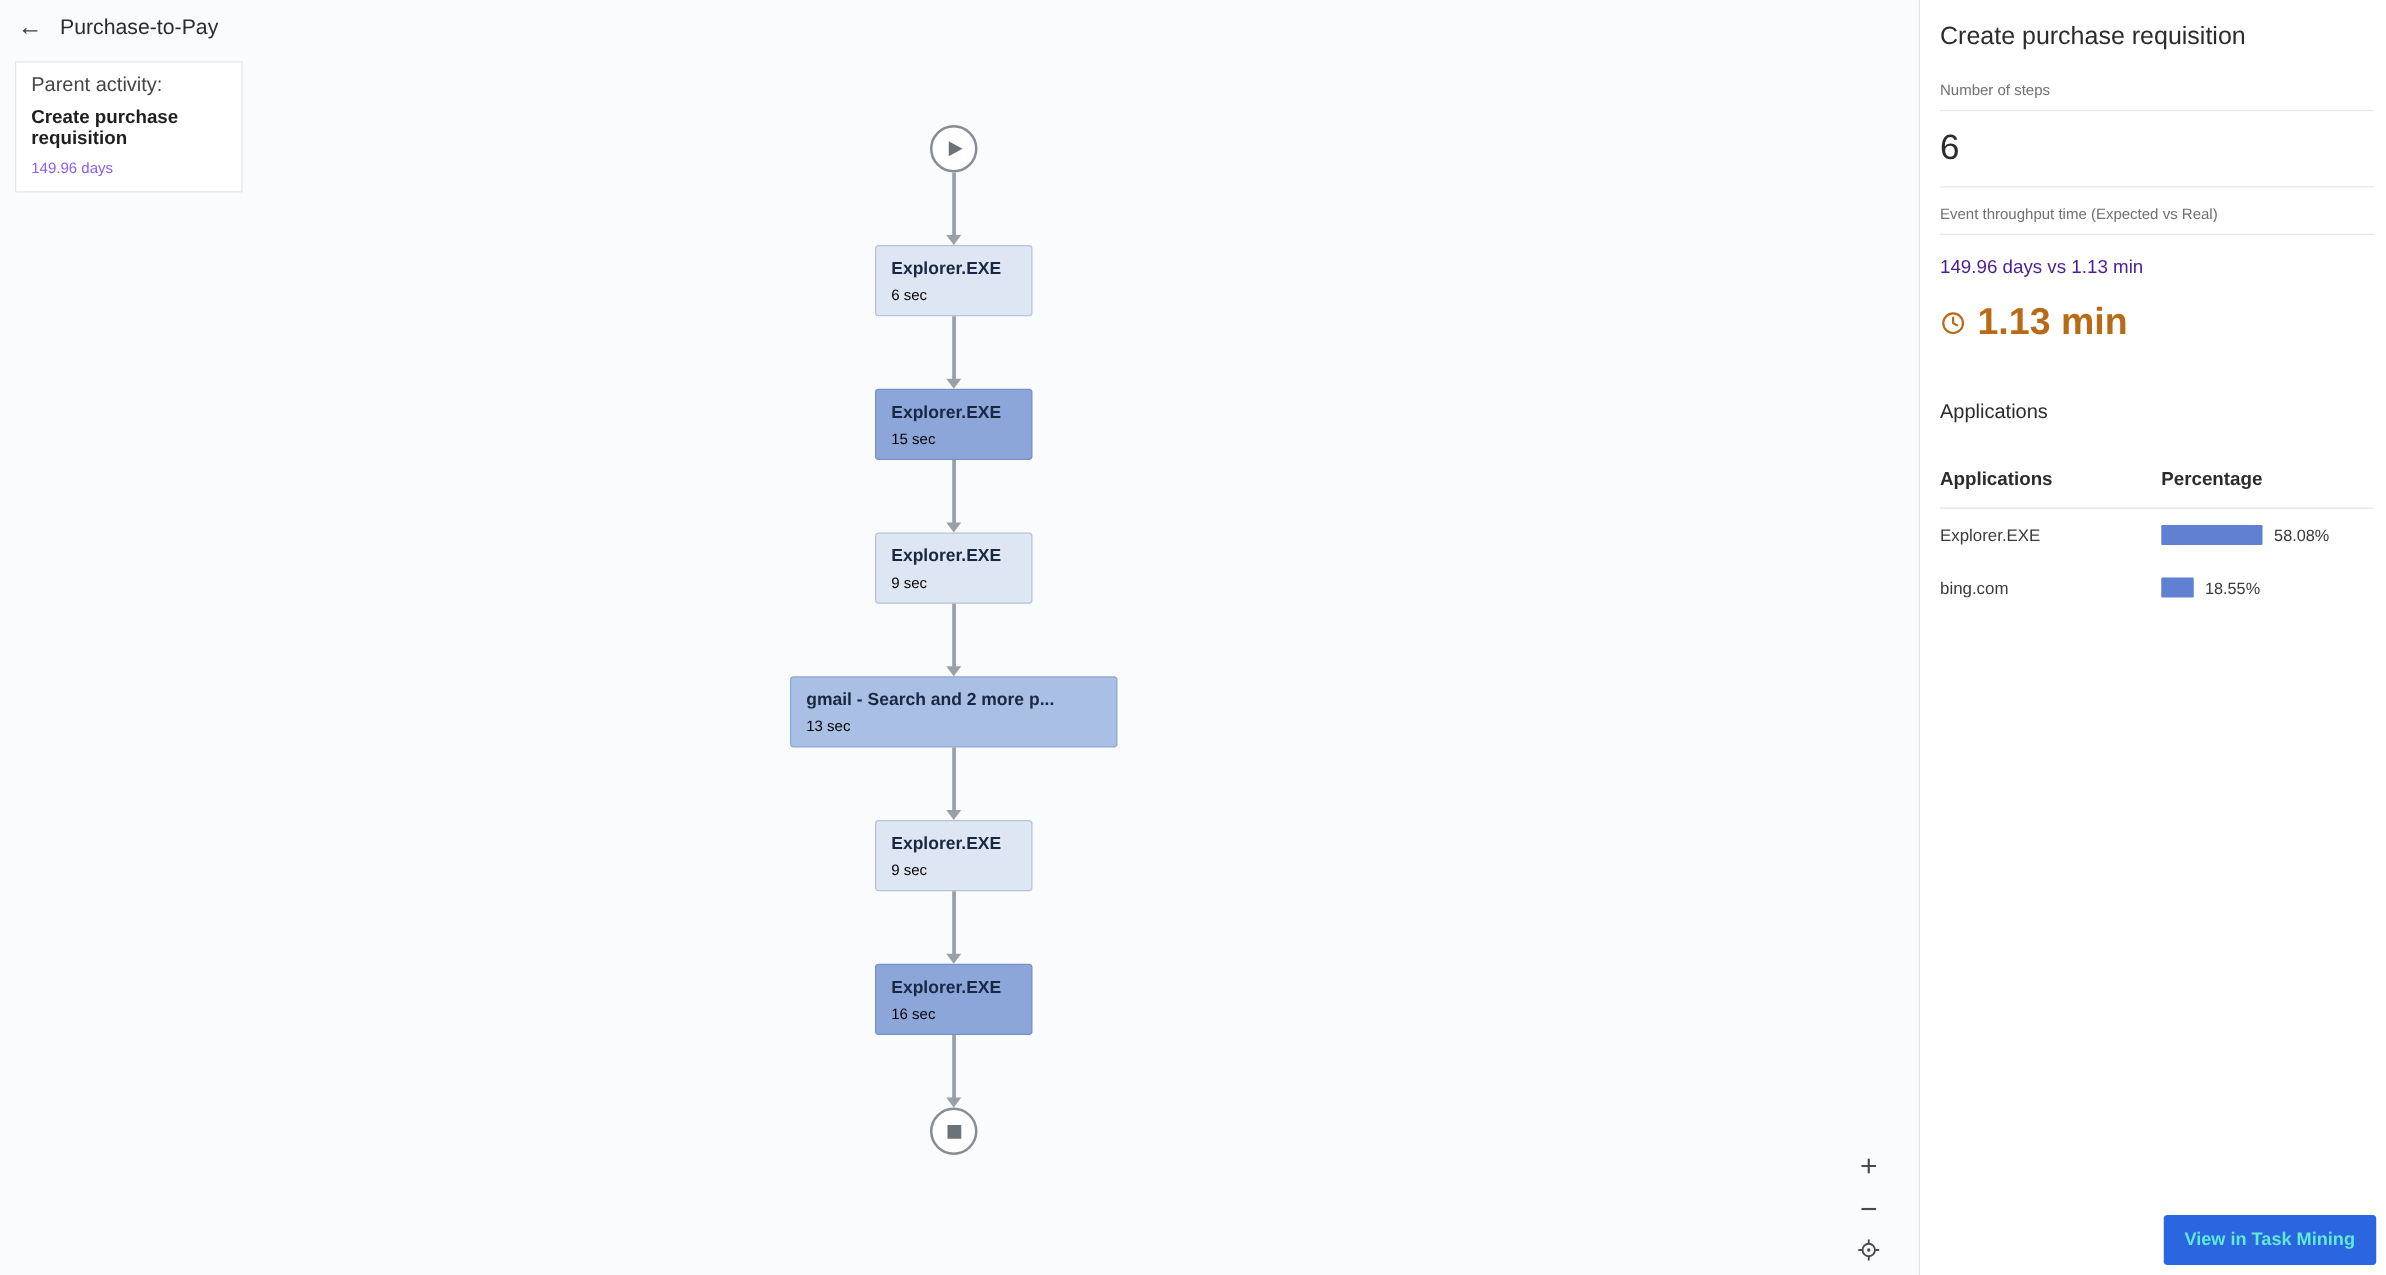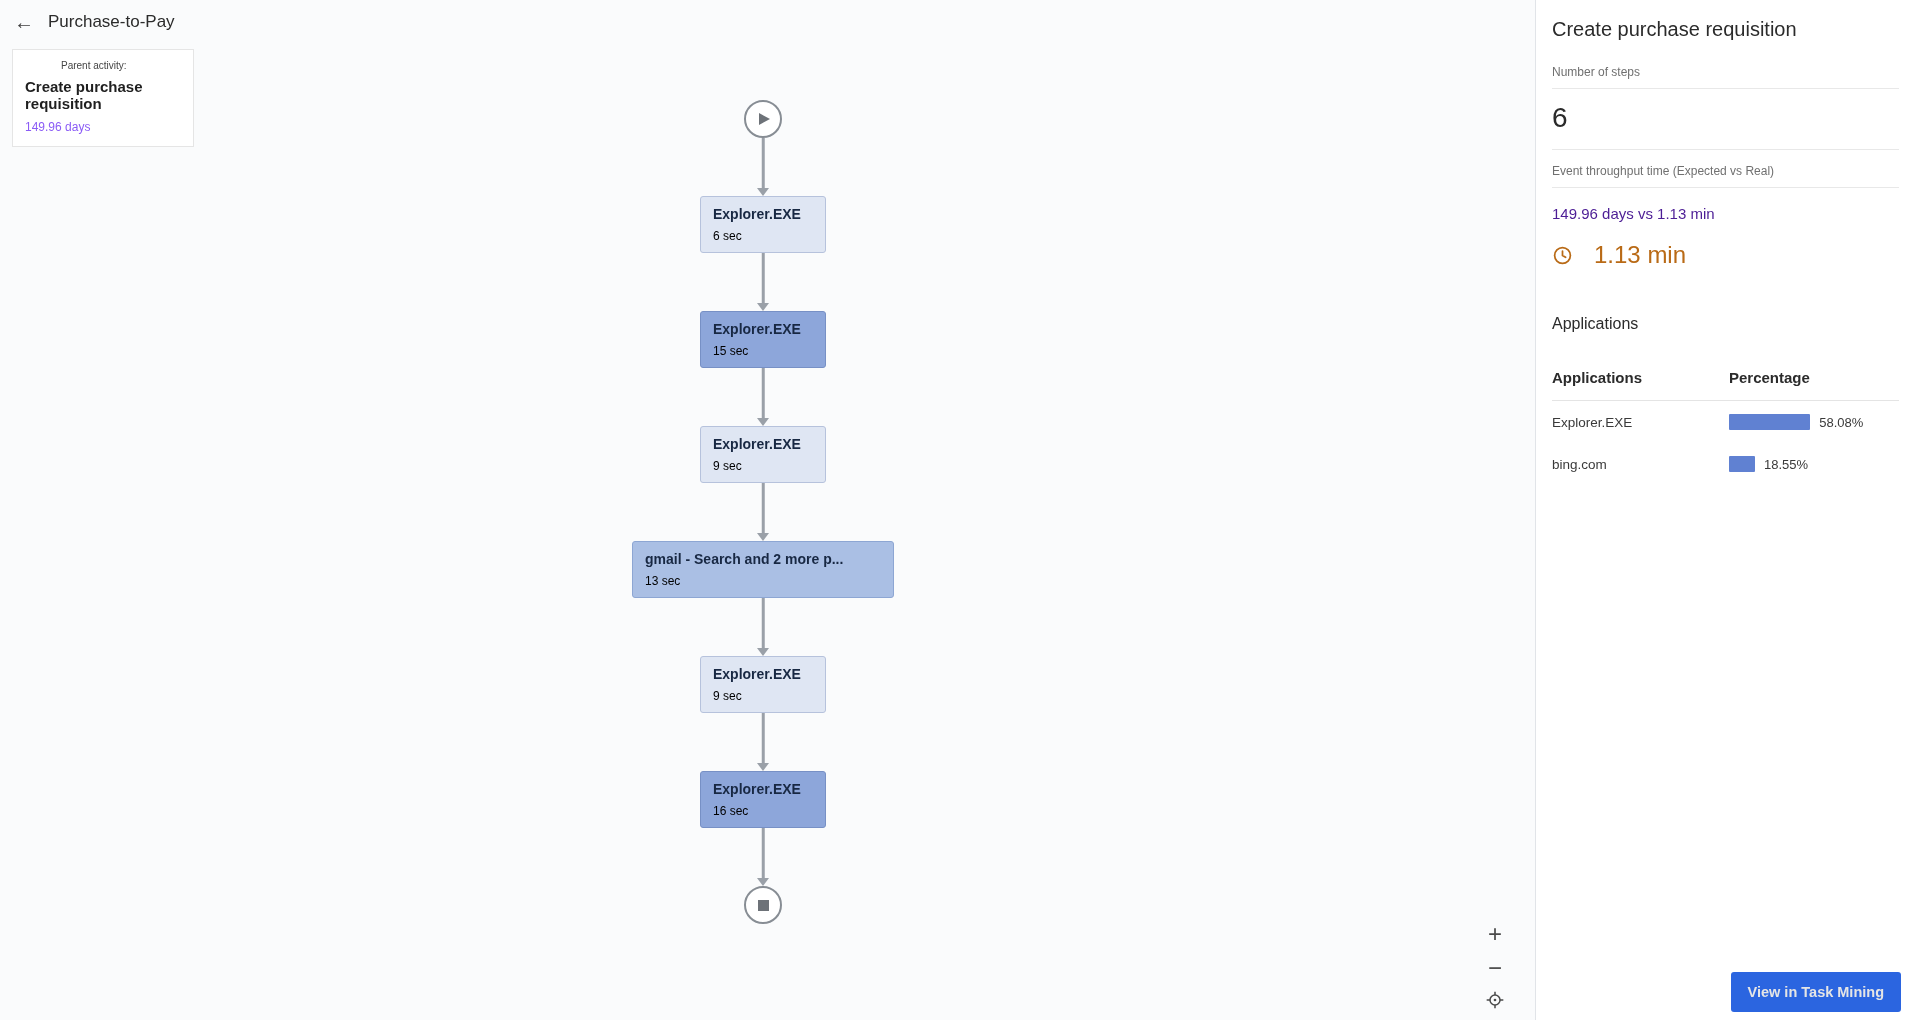--- a/index.html
+++ b/index.html
@@ -23,21 +23,21 @@
   .canvas{position:relative;width:1535px;height:1020px;background:#fafbfc;}
 
   .topbar{position:absolute;top:12px;left:14px;display:flex;align-items:center;gap:14px;}
   .back-arrow{font-size:20px;color:#3c3c3c;cursor:pointer;line-height:1;}
   .page-title{font-size:17px;color:#2b2b2b;}
 
   .parent-card{
     position:absolute;top:49px;left:12px;width:182px;
     background:#fff;border:1px solid #e5e5e5;padding:10px 12px 12px;
   }
-  .parent-card .pc-label{font-size:10px;color:#454545;margin-left:36px;}
+  .parent-card .pc-label{font-size:16px;color:#454545;}
   .parent-card .pc-name{font-size:15px;font-weight:700;color:#1f1f1f;margin-top:7px;}
   .parent-card .pc-duration{font-size:12px;color:#8b5cf6;margin-top:8px;}
 
   .flow{
     position:absolute;left:763px;top:100px;transform:translateX(-50%);
     display:flex;flex-direction:column;align-items:center;
   }
   .terminal{
     width:38px;height:38px;border-radius:50%;
     border:2px solid #878d94;background:#fff;
@@ -85,35 +85,35 @@
     position:relative;width:374px;height:1020px;background:#fff;
     border-left:1px solid #e1e4e8;padding:18px 10px 0 16px;
   }
   .panel-title{font-size:20px;font-weight:500;color:#2b2b2b;margin-bottom:24px;}
   .field-label{font-size:12px;color:#707070;margin-bottom:9px;}
   .divider{border:none;border-top:1px solid #e8e8e8;}
   .big-number{font-size:28px;font-weight:400;color:#2b2b2b;margin:13px 0 15px;}
   .spacer-14{height:14px;}
   .comparison{font-size:15px;color:#4c1d95;margin:17px 0 19px;}
   .throughput-row{display:flex;align-items:center;gap:9px;margin-bottom:46px;color:var(--throughput-orange);}
-  .throughput-value{font-size:24px;font-weight:400;margin-left:12px;}
+  .throughput-value{font-size:30px;font-weight:700;}
   .section-label{font-size:16px;font-weight:500;color:#2b2b2b;margin-bottom:36px;}
 
   .apps-table{width:100%;}
   .t-row{display:grid;grid-template-columns:177px 1fr;align-items:center;}
   .t-head{font-size:15px;font-weight:700;color:#2b2b2b;padding-bottom:14px;border-bottom:1px solid #e4e4e4;}
   .t-body .t-row{padding:13px 0;}
   .app-name{font-size:13.5px;color:#3a3a3a;white-space:nowrap;overflow:hidden;}
   .pct-cell{display:flex;align-items:flex-end;gap:9px;}
   .bar{height:16px;background:var(--bar-blue);border-radius:1px;}
   .pct-text{font-size:13px;color:#3a3a3a;}
 
   .action-btn{
     position:absolute;right:8px;bottom:8px;
-    background:var(--accent-blue);color:#e5e5e5;border:none;border-radius:3px;
+    background:var(--accent-blue);color:#5eead4;border:none;border-radius:3px;
     font-family:"Liberation Sans",sans-serif;font-size:14.5px;font-weight:600;
     padding:12px 17px;cursor:pointer;
   }
 </style>
 </head>
 <body>
 
 <div class="app">
 
   <div class="canvas">

